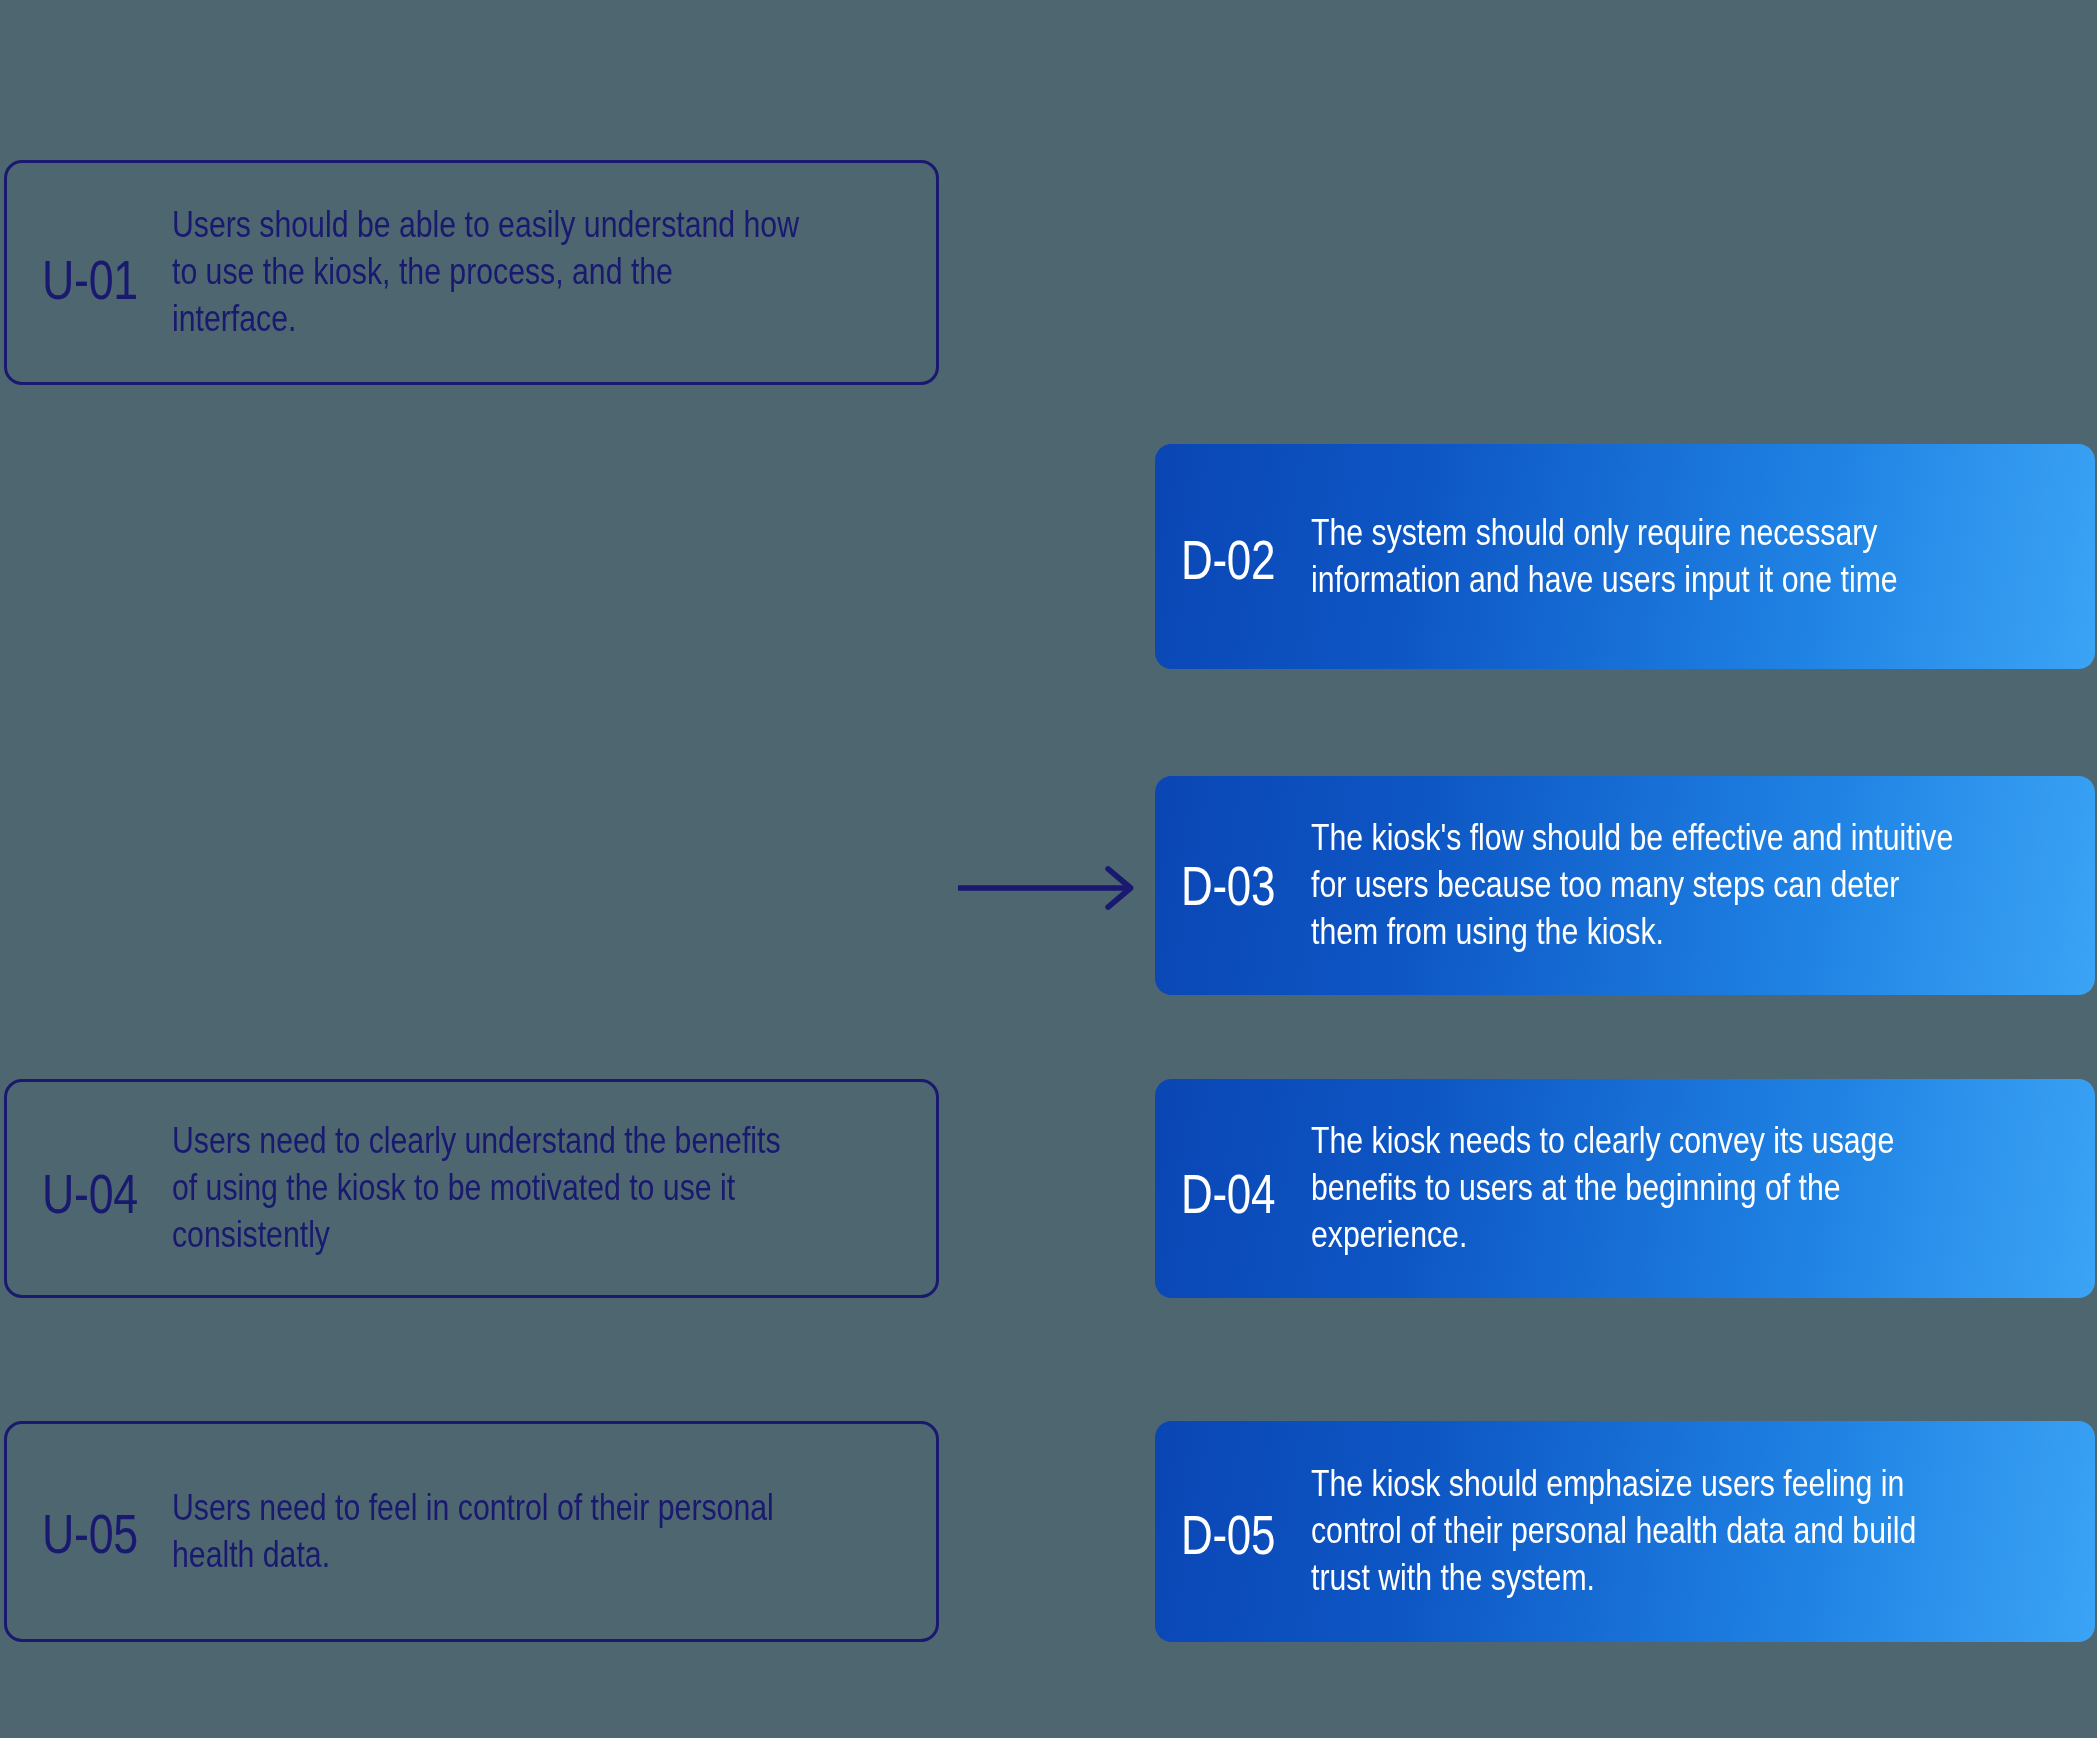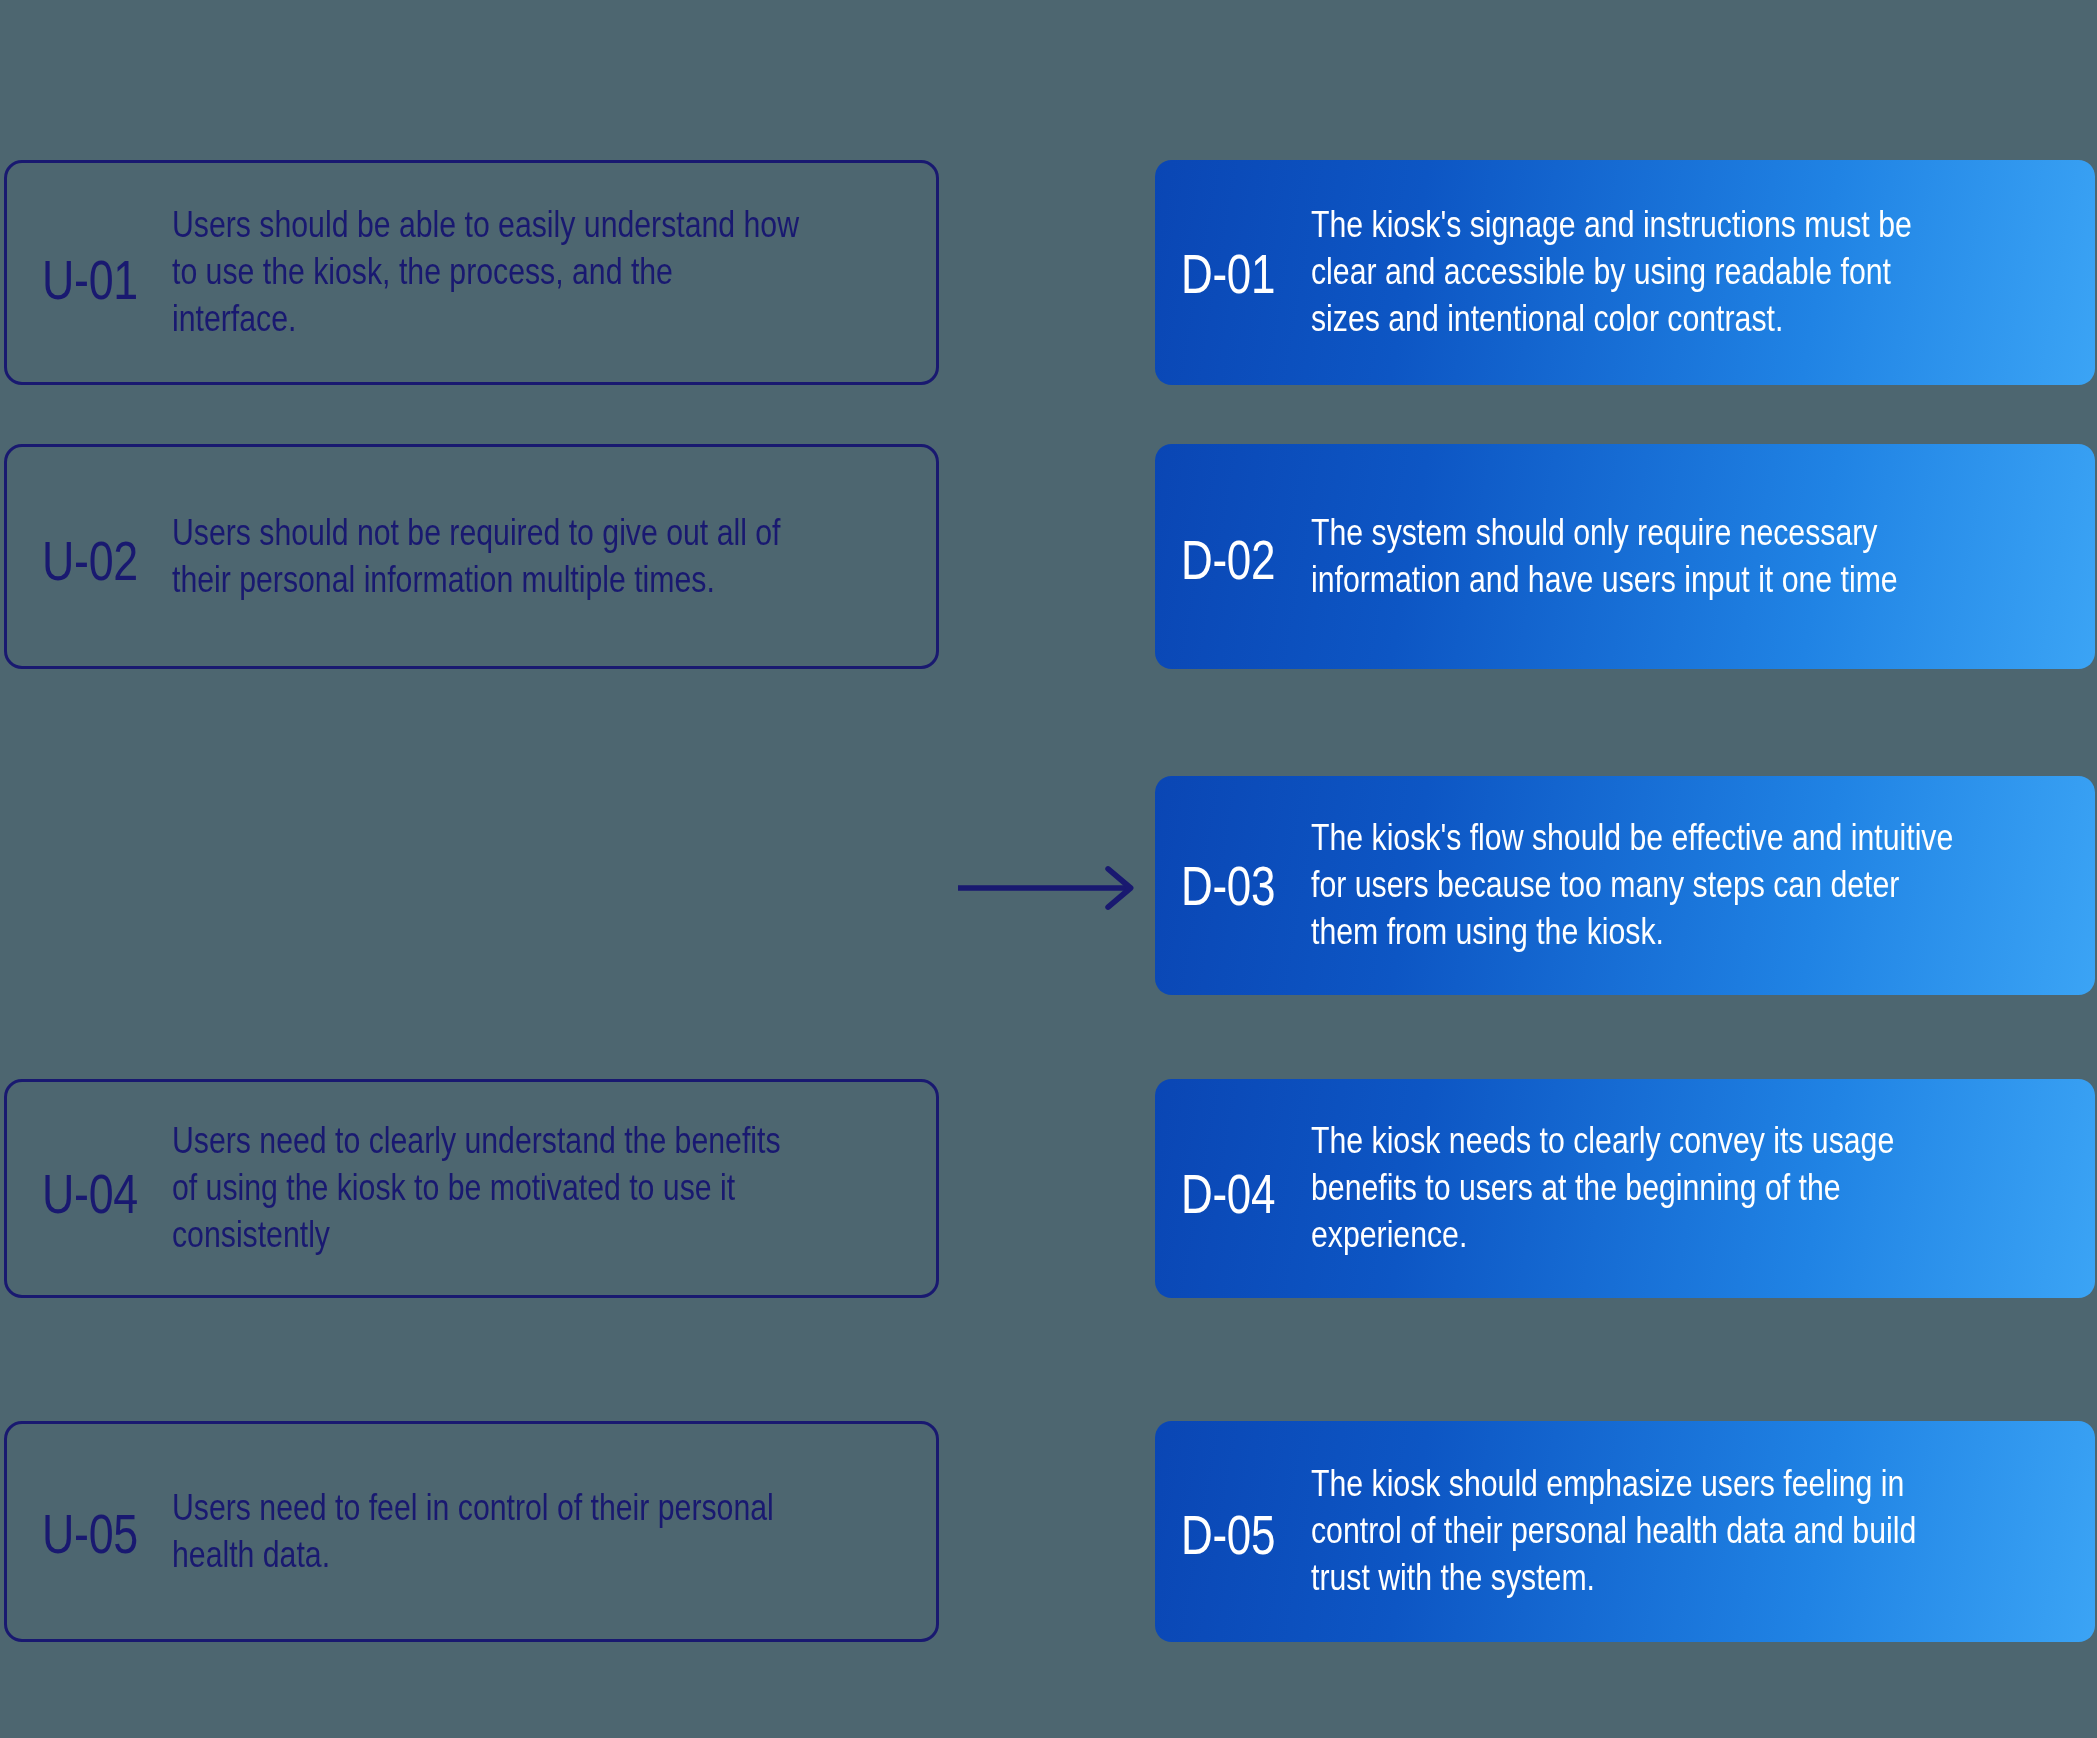--- a/index.html
+++ b/index.html
@@ -105,31 +105,23 @@
 </head>
 <body>
 
 <div class="board">
 
   <div class="row" data-row="0">
     <div class="u-card">
       <div class="u-code">U-01</div>
       <div class="u-text">Users should be able to easily understand how to use the kiosk, the process, and the interface.</div>
     </div>
-    <div class="d-card">
-      <div class="d-code">D-01</div>
-      <div class="d-text">The kiosk's signage and instructions must be clear and accessible by using readable font sizes and intentional color contrast.</div>
-    </div>
   </div>
 
   <div class="row" data-row="1">
-    <div class="u-card">
-      <div class="u-code">U-02</div>
-      <div class="u-text">Users should not be required to give out all of their personal information multiple times.</div>
-    </div>
     <div class="d-card">
       <div class="d-code">D-02</div>
       <div class="d-text">The system should only require necessary information and have users input it one time</div>
     </div>
   </div>
 
   <div class="row" data-row="2">
     <div class="d-card">
       <div class="d-code">D-03</div>
       <div class="d-text">The kiosk's flow should be effective and intuitive for users because too many steps can deter them from using the kiosk.</div>

